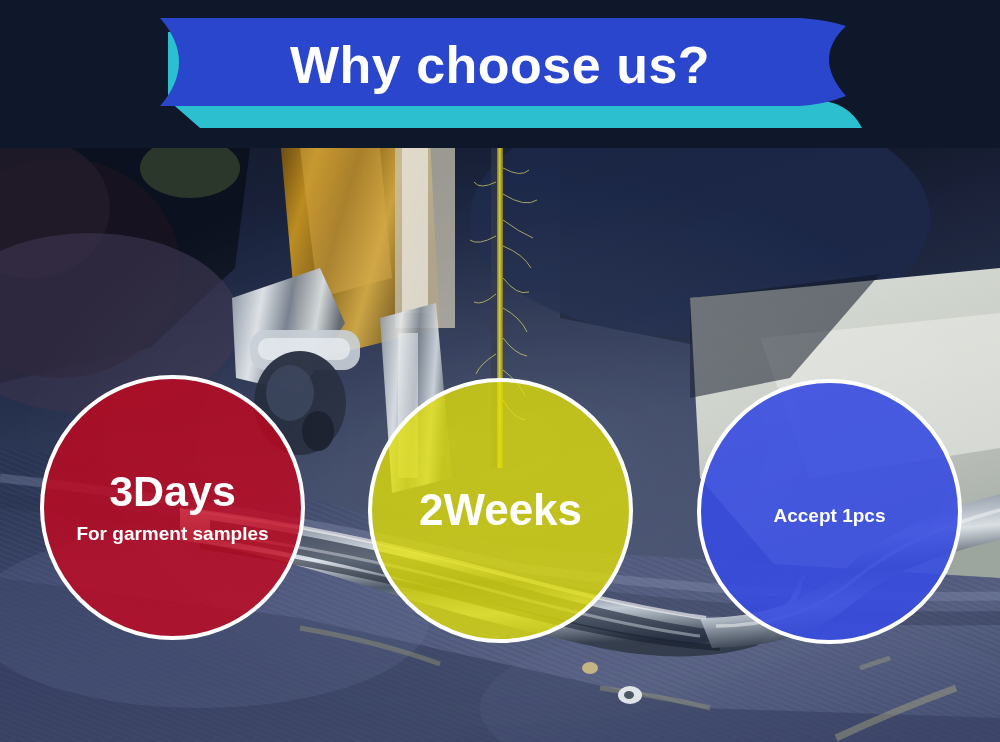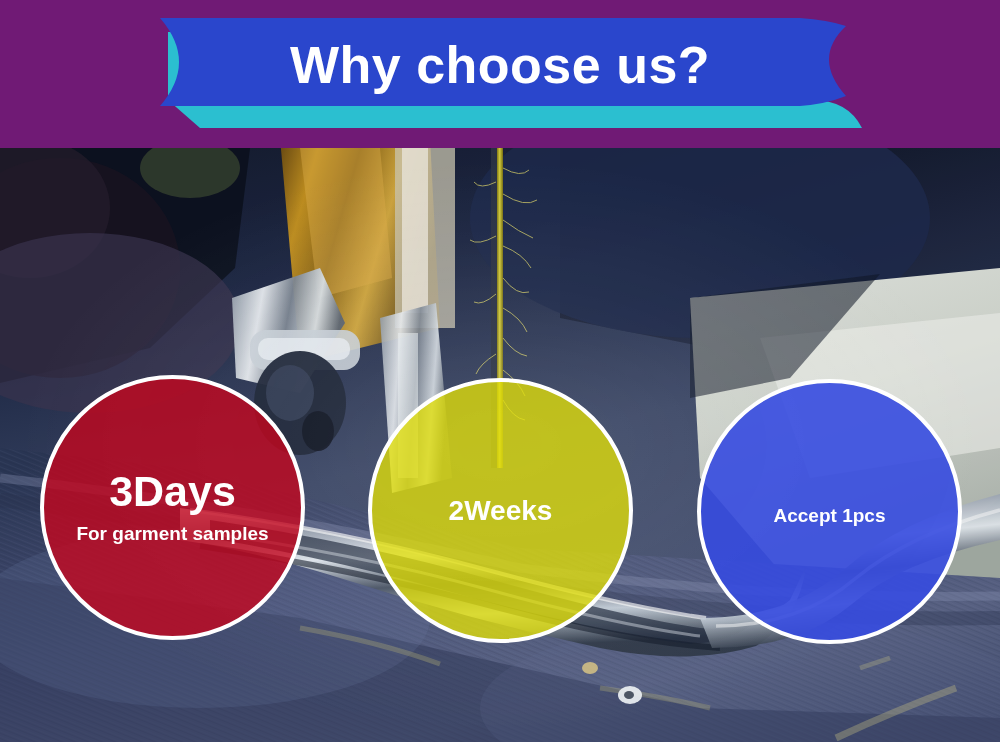--- a/index.html
+++ b/index.html
@@ -18,21 +18,21 @@
     background: #ffffff;
   }
 
   
   .banner-area {
     position: absolute;
     left: 0;
     top: 0;
     width: 1000px;
     height: 148px;
-    background: #701a75;
+    background: #0f172a;
   }
   .banner-svg {
     position: absolute;
     left: 0;
     top: 0;
     width: 1000px;
     height: 148px;
     display: block;
   }
   .banner-title {
@@ -108,21 +108,21 @@
     height: 265px;
     background: rgba(196, 6, 30, 0.80);
   }
   .circle.yellow {
     left: 368px;
     top: 230px;
     width: 265px;
     height: 265px;
     background: rgba(226, 223, 8, 0.78);
   }
-  .circle.yellow .big { font-size: 28px; }
+  .circle.yellow .big { font-size: 44px; }
   .circle.blue {
     left: 697px;
     top: 231px;
     width: 265px;
     height: 265px;
     background: rgba(54, 75, 224, 0.90);
   }
   .circle.blue .big { font-size: 44px; }
 </style>
 </head>

